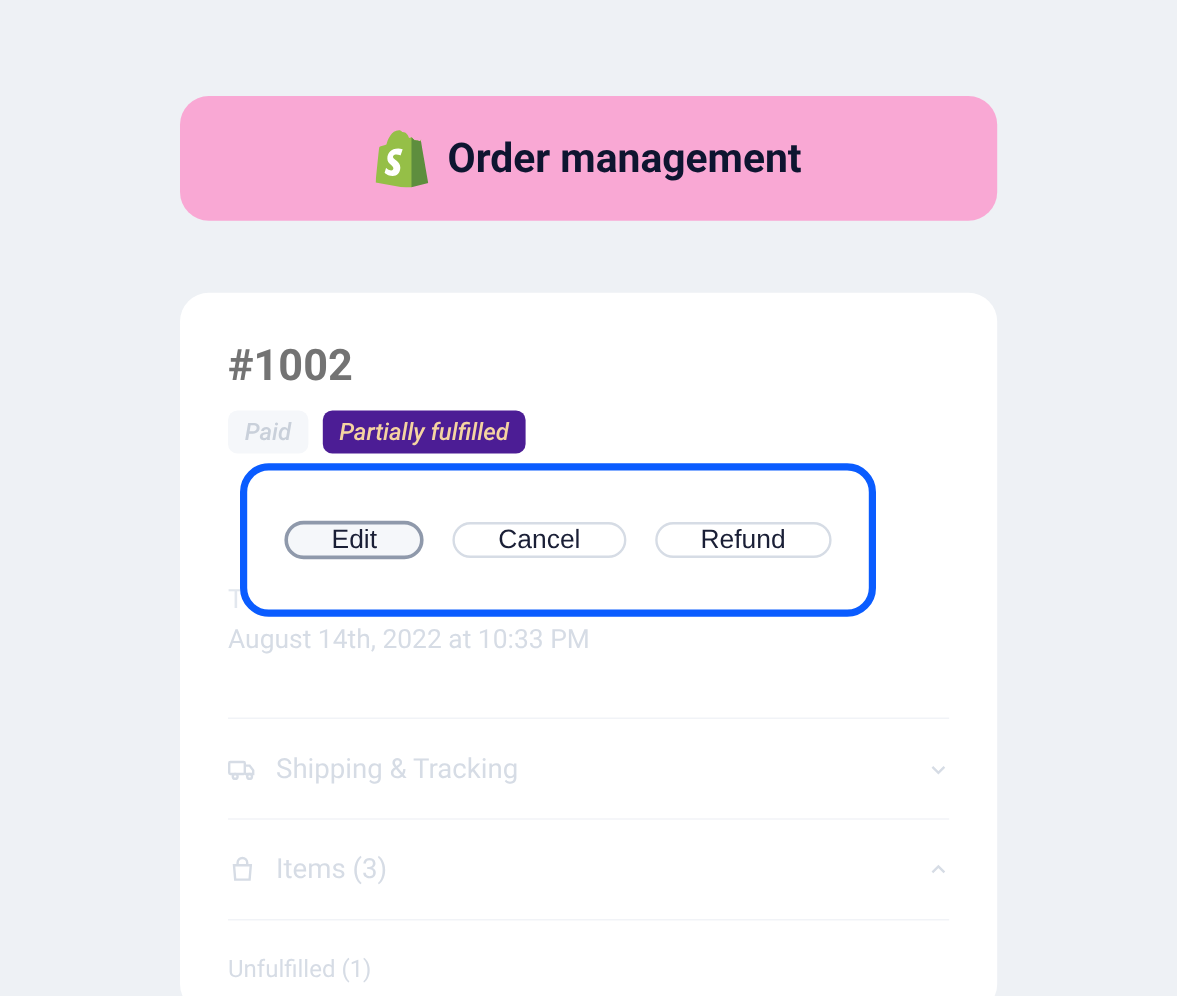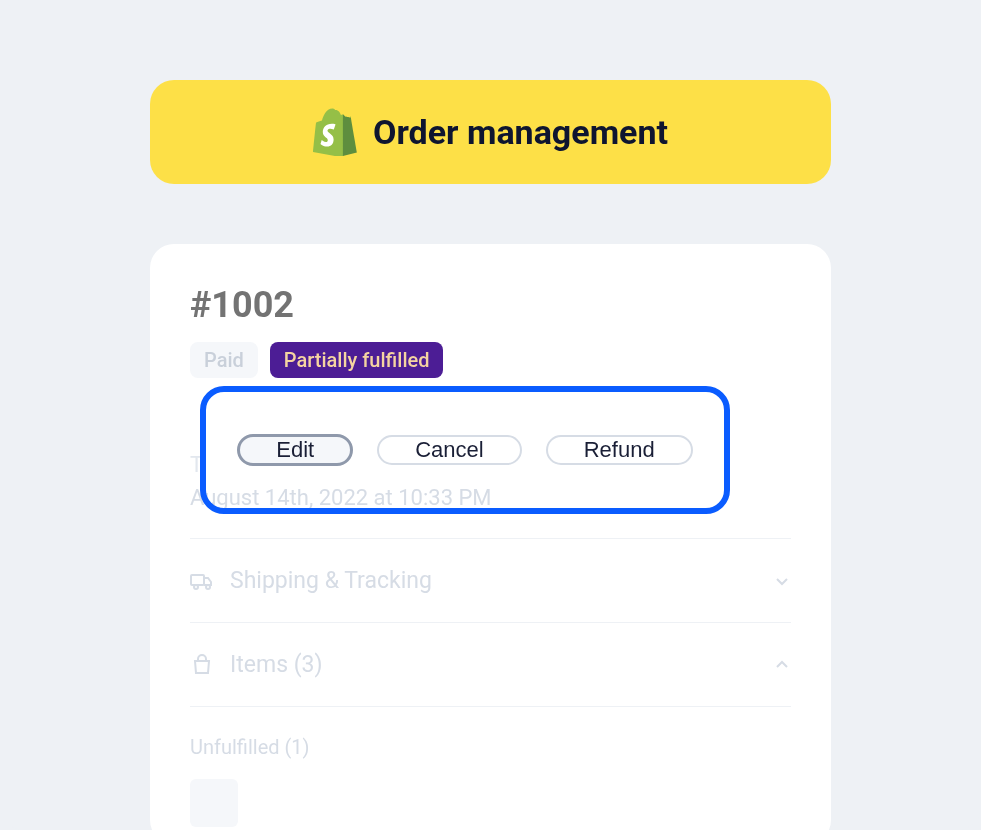--- a/index.html
+++ b/index.html
@@ -16,21 +16,21 @@
     }
     .page-container {
       width: 100%;
       height: 100%;
       background: #eef1f5;
       border-radius: 24px;
       padding: 80px 150px 0;
       position: relative;
     }
     .header-card {
-      background: #fde047;
+      background: #f9a8d4;
       border-radius: 24px;
       padding: 28px 40px;
       display: flex;
       align-items: center;
       justify-content: center;
       gap: 16px;
       margin-bottom: 60px;
     }
     .shopify-icon {
       width: 44px;
@@ -51,21 +51,22 @@
     }
     .order-number {
       font-size: 36px;
       font-weight: 700;
       color: #737373;
       margin-bottom: 16px;
     }
     .status-badges {
       display: flex;
       gap: 12px;
-      margin-bottom: 74px;
+      margin-bottom: 110px;
+      font-style: italic;
     }
     .badge {
       padding: 6px 14px;
       border-radius: 8px;
       font-size: 20px;
       font-weight: 500;
     }
     .badge-paid {
       background: #f5f7fa;
       color: #c9d0da;
@@ -103,21 +104,21 @@
       background: #f5f7fa;
     }
     .partial-text {
       font-size: 22px;
       color: #e2e7ee;
       margin-bottom: 8px;
     }
     .timestamp {
       font-size: 22px;
       color: #d6dce5;
-      margin-bottom: 28px;
+      margin-bottom: 52px;
     }
     .divider {
       height: 1px;
       background: #eef1f5;
       margin: 0 0 28px 0;
     }
     .section-row {
       display: flex;
       align-items: center;
       gap: 16px;

